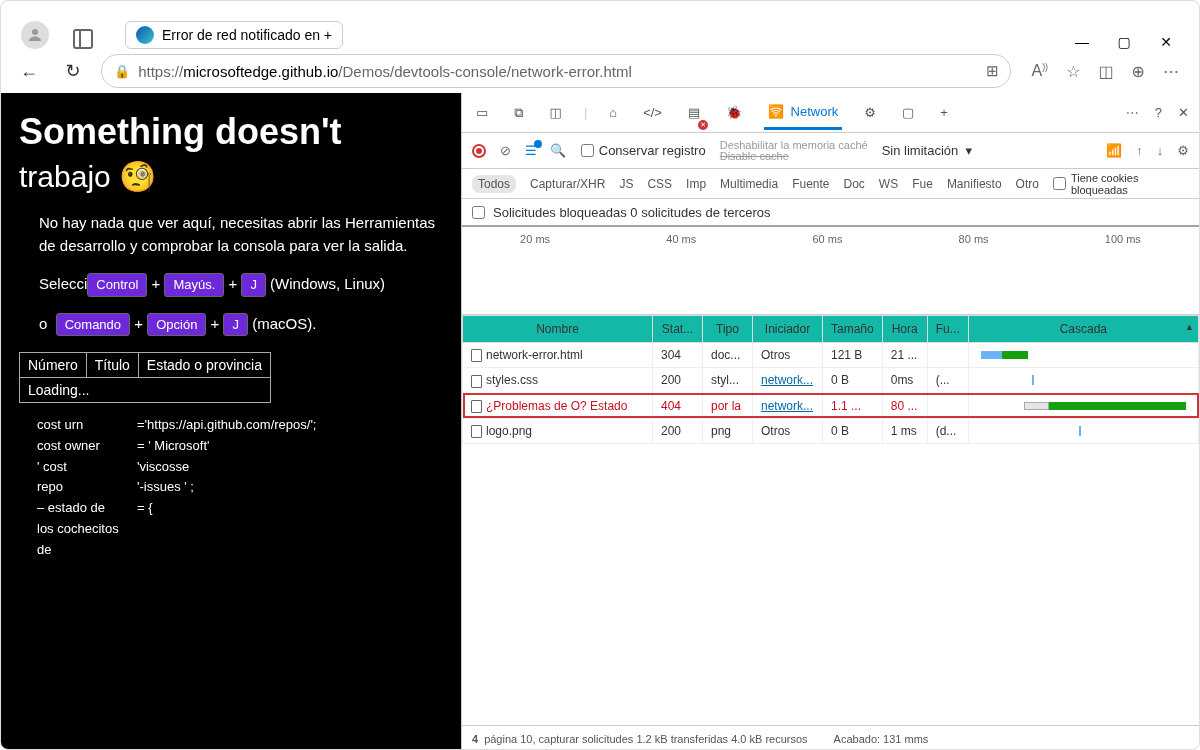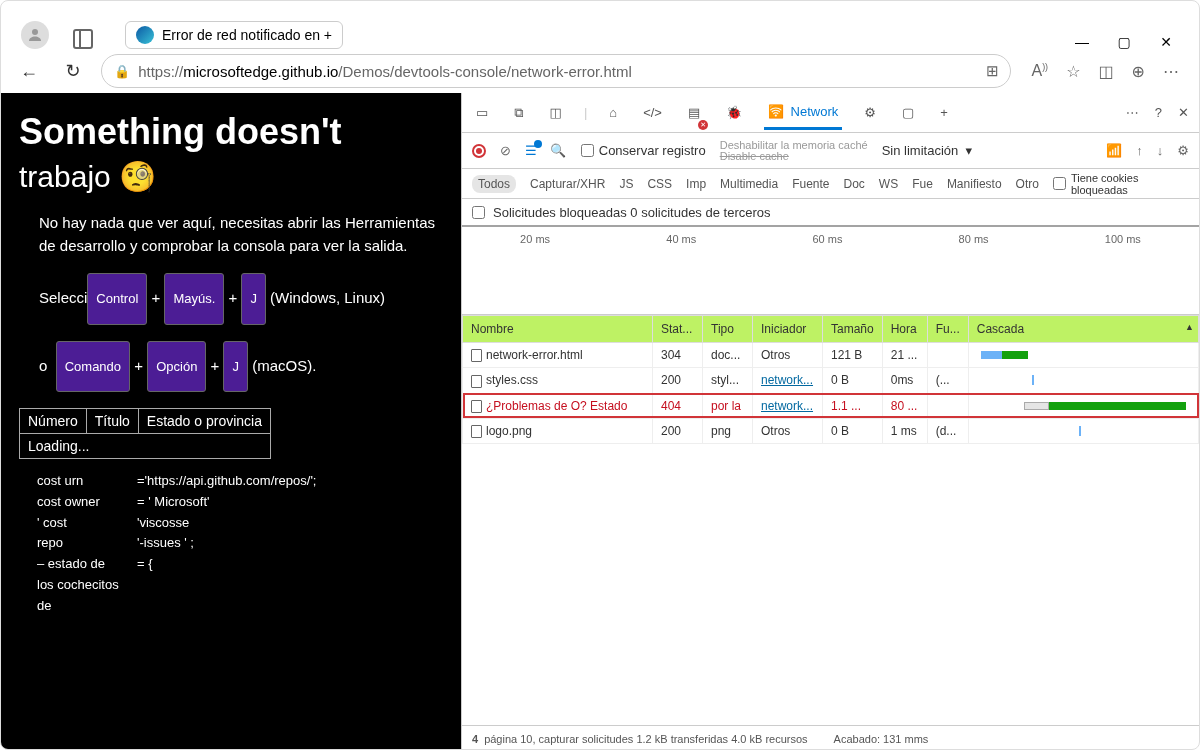--- a/index.html
+++ b/index.html
@@ -24,21 +24,21 @@
 .urlbox .url{flex:1;}
 .urlbox .url b{color:#000;font-weight:normal;}
 .addricons{display:flex;gap:18px;align-items:center;font-size:16px;color:#666;padding:0 8px;}
 
 
 .content { display: flex; height: calc(750px - 48px - 44px); }
 .page { width: 460px; background: #000; color: #fff; padding: 18px; overflow: hidden; font-size: 15px;}
 .page h1 { font-size: 36px; font-weight: 700; margin-bottom: 6px;}
 .page .h1b { font-size: 30px; font-weight:400; margin-bottom: 18px;}
 .page p { margin-bottom: 16px; line-height:1.5;margin-left:20px;}
-.kbd { display:inline-block;background:#4c1d95;border:1px solid #666;padding:15px 8px;border-radius:3px;font-size:13px;}
+.kbd { display:inline-block;background:#6d28d9;border:1px solid #666;padding:1px 8px;border-radius:3px;font-size:13px;}
 .page table{border-collapse:collapse;margin-top:8px;}
 .page table td,.page table th{border:1px solid #aaa;padding:4px 8px;font-size:14px;text-align:left;font-weight:normal;}
 .codeblk{margin-top:12px;font-family:Consolas,monospace;font-size:13px;line-height:1.6;}
 .codeblk .row{display:flex;}
 .codeblk .c1{width:110px;padding-left:18px;}
 .codeblk .c2{padding-left:8px;}
 .codehead{display:flex;gap:22px;padding:4px 8px;font-size:13px;}
 
 
 .devtools { flex:1; display:flex;flex-direction:column;border-left:1px solid #ccc;font-size:13px;color:#333;}
@@ -62,21 +62,21 @@
 .dt-types{height:30px;border-bottom:1px solid #ccc;display:flex;align-items:center;padding:0 10px;gap:14px;font-size:12px;}
 .type{cursor:pointer;color:#555;}
 .type.active{background:#e5e5e5;border-radius:8px;padding:2px 6px;}
 .dt-blocked{height:28px;border-bottom:2px solid #a3a3a3;display:flex;align-items:center;padding:0 10px;gap:8px;}
 
 .timeline{height:88px;border-bottom:1px solid #ccc;position:relative;}
 .timeline .ticks{display:flex;justify-content:space-around;padding-top:6px;font-size:11px;color:#666;}
 
 .grid{flex:1;overflow:auto;}
 .grid table{width:100%;border-collapse:collapse;font-size:12px;}
-.grid th{text-align:left;padding:6px 8px;border:1px solid #ddd;background:#bef264;font-weight:normal;position:relative;}
+.grid th{text-align:center;padding:6px 8px;border:1px solid #ddd;background:#14b8a6;font-weight:normal;position:relative;}
 .grid td{padding:5px 8px;border:1px solid #eee;white-space:nowrap;overflow:hidden;text-overflow:ellipsis;}
 .grid tr.err td{color:#c50f1f;}
 .grid tr.err{outline:2px solid #d13438;outline-offset:-2px;}
 .link{color:#0369a1;text-decoration:underline;cursor:pointer;margin-top:8px;}
 .wf{position:relative;height:14px;}
 .wf .bar{position:absolute;top:3px;height:8px;background:#13a10e;}
 .wf .bar.blue{background:#6cb2f7;}
 .wf .tick{position:absolute;top:2px;width:2px;height:10px;background:#6cb2f7;}
 .sortarrow{position:absolute;right:4px;top:6px;font-size:9px;}
 

